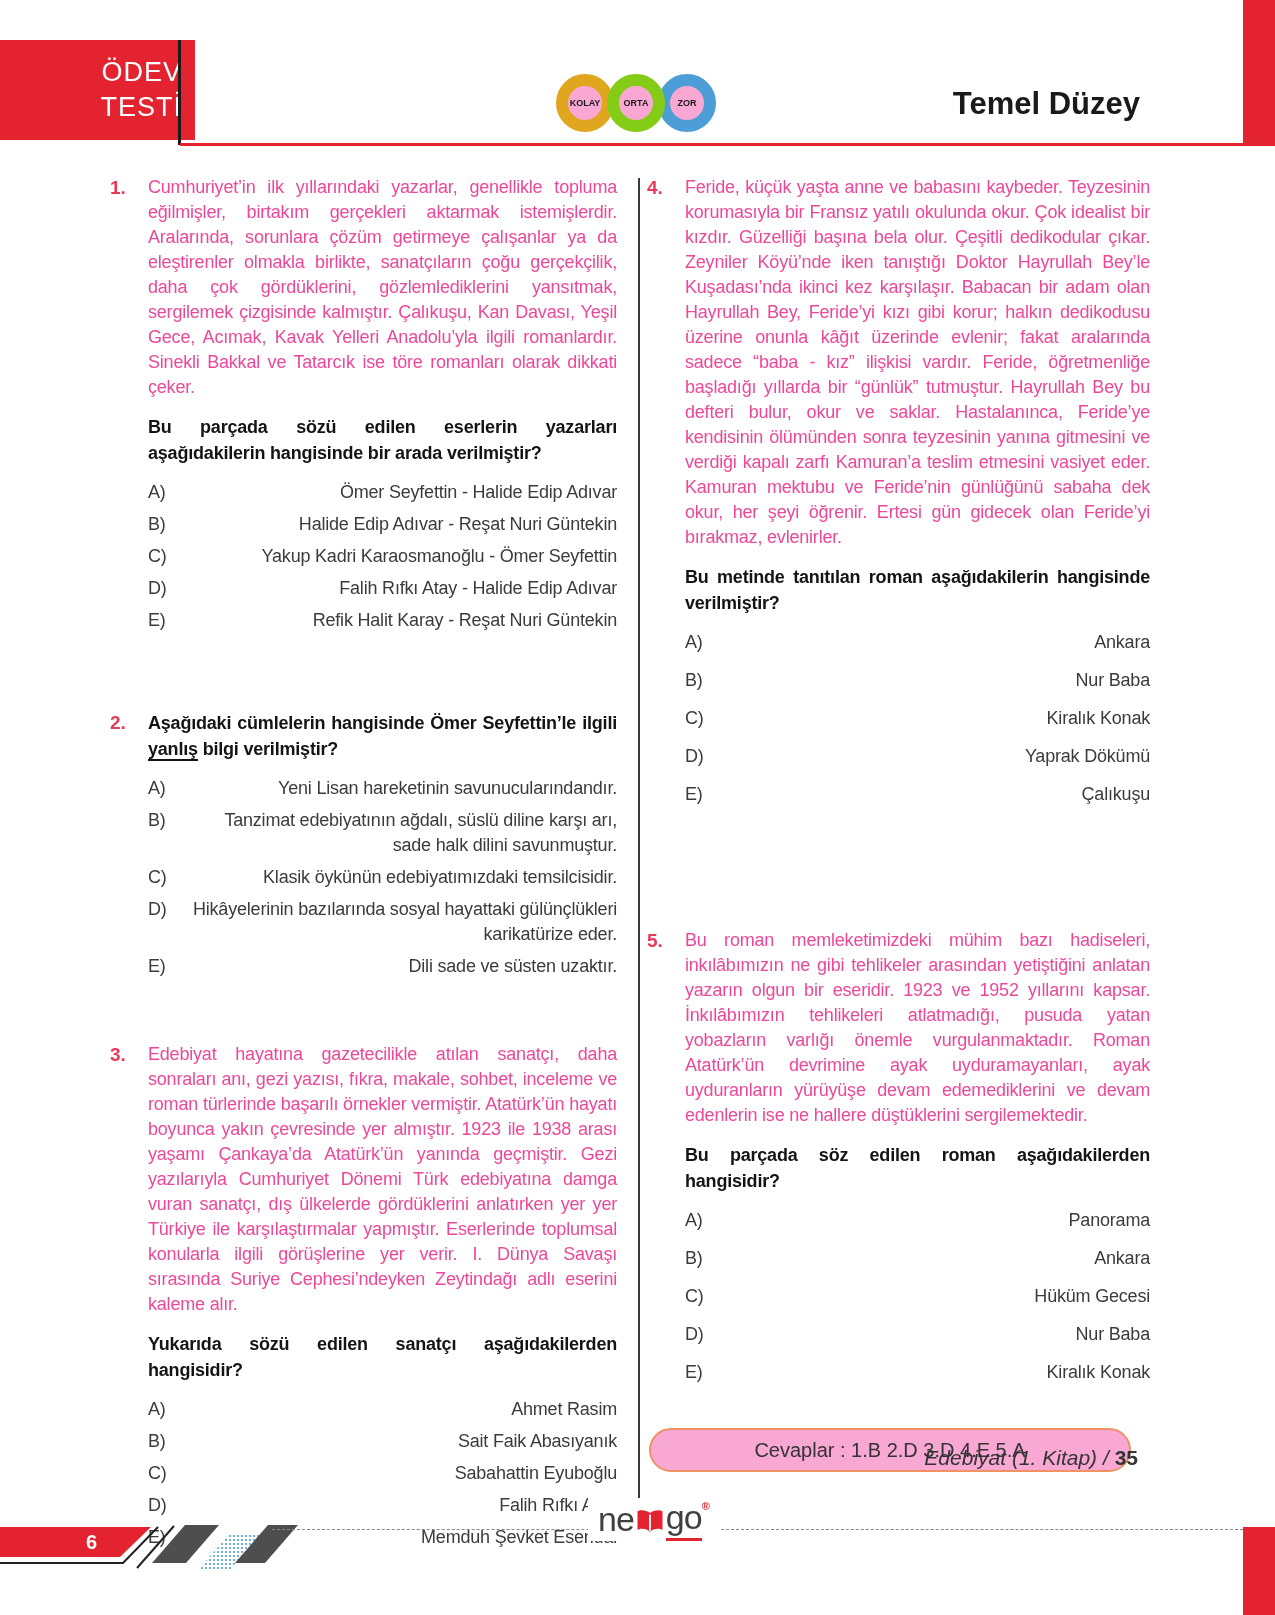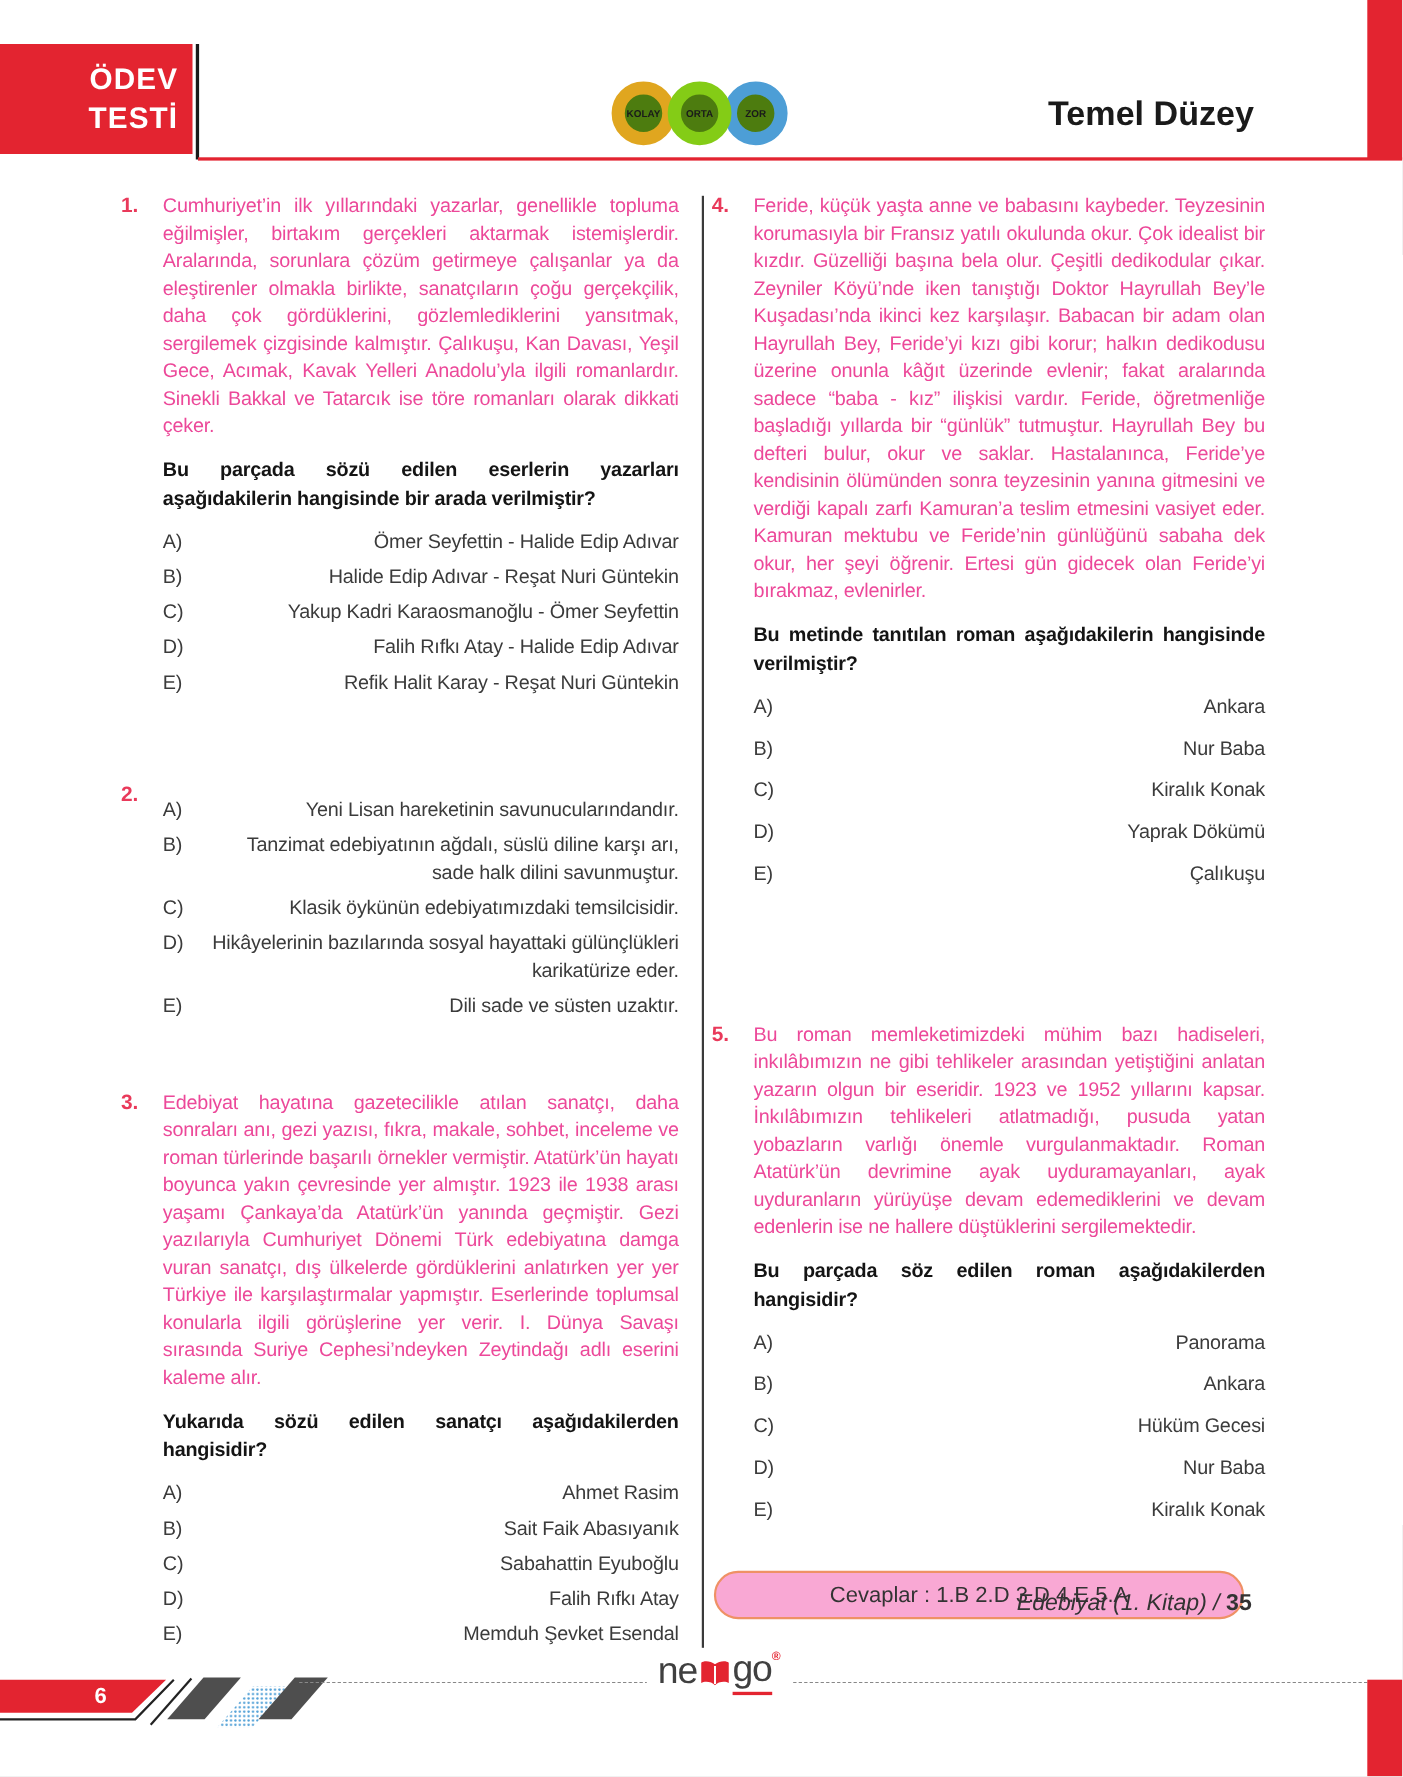--- a/index.html
+++ b/index.html
@@ -5,32 +5,32 @@
   * { margin:0; padding:0; box-sizing:border-box; }
   html,body { background:#e8e8e8; }
   .page {
     position:relative; width:1275px; height:1615px; margin:0 auto;
     background:#ffffff; overflow:hidden;
     font-family:"Liberation Sans","DejaVu Sans",sans-serif;
     color:#3b3b3b;
   }
   
   .badge {
-    position:absolute; left:0; top:40px; width:175px; height:100px;
+    position:absolute; left:0; top:40px; width:195px; height:100px;
     background:#e32430; color:#ffffff; text-align:right;
-    padding:15px 13px 0 0; font-weight:bold; font-size:27px; line-height:35px;
+    padding:15px 13px 0 0; font-weight:normal; font-size:27px; line-height:35px;
     letter-spacing:1px;
   }
   .badge-divider { position:absolute; left:178px; top:40px; width:2.5px; height:105px; background:#1a1a1a; }
   .header-rule { position:absolute; left:180px; top:143px; width:1095px; height:2.5px; background:#e32430; }
   .red-block-top { position:absolute; left:1243px; top:0; width:32px; height:145px; background:#e32430; }
   .red-block-bottom { position:absolute; left:1243px; top:1527px; width:32px; height:88px; background:#e32430; }
   .rings { position:absolute; left:556px; top:74px; display:flex; }
   .ring {
-    width:58px; height:58px; border-radius:50%; background:#4d7c0f;
+    width:58px; height:58px; border-radius:50%; background:#f9a8d4;
     display:flex; align-items:center; justify-content:center; position:relative;
   }
   .ring-kolay { border:12px solid #e0a61f; z-index:1; }
   .ring-orta  { border:12px solid #84cc16; margin-left:-7px; z-index:2; }
   .ring-zor   { border:12px solid #4d9ed6; margin-left:-7px; z-index:1; }
   .ring-label { font-size:9px; font-weight:bold; color:#1a1a1a; letter-spacing:0; }
   .level-title { position:absolute; right:135px; top:86px; font-size:31px; font-weight:bold; color:#1a1a1a; }
   
   .col { position:absolute; top:175px; }
   .col-left  { left:104px; width:513px; }
@@ -133,20 +133,21 @@
               <span class="opt-letter">E)</span>
               <span class="opt-text">Refik Halit Karay - Reşat Nuri Güntekin</span>
             </div>
         </div>
       </div>
     </div>
 
     <div class="question mb-q2">
       <div class="qnum">2.</div>
       <div class="qcontent">
+        <p class="qprompt" style="margin-top:0;"><span>Aşağıdaki cümlelerin hangisinde Ömer Seyfettin’le ilgili </span><span class="ul">yanlış</span><span> bilgi verilmiştir?</span></p>
         <div class="opts">
           <div class="opt">
               <span class="opt-letter">A)</span>
               <span class="opt-text">Yeni Lisan hareketinin savunucularındandır.</span>
             </div>
           <div class="opt">
               <span class="opt-letter">B)</span>
               <span class="opt-text">Tanzimat edebiyatının ağdalı, süslü diline karşı arı, sade halk dilini savunmuştur.</span>
             </div>
           <div class="opt">

